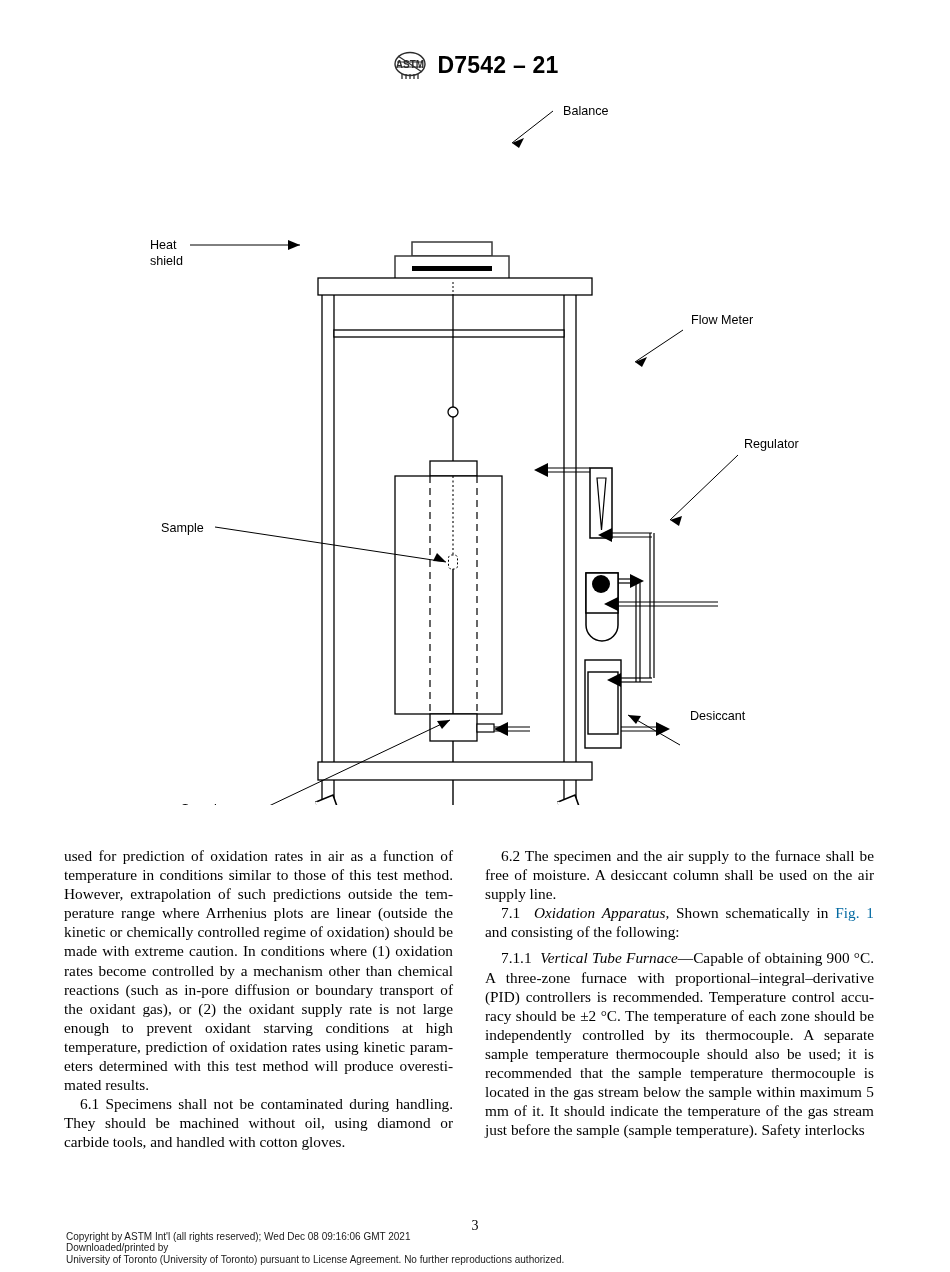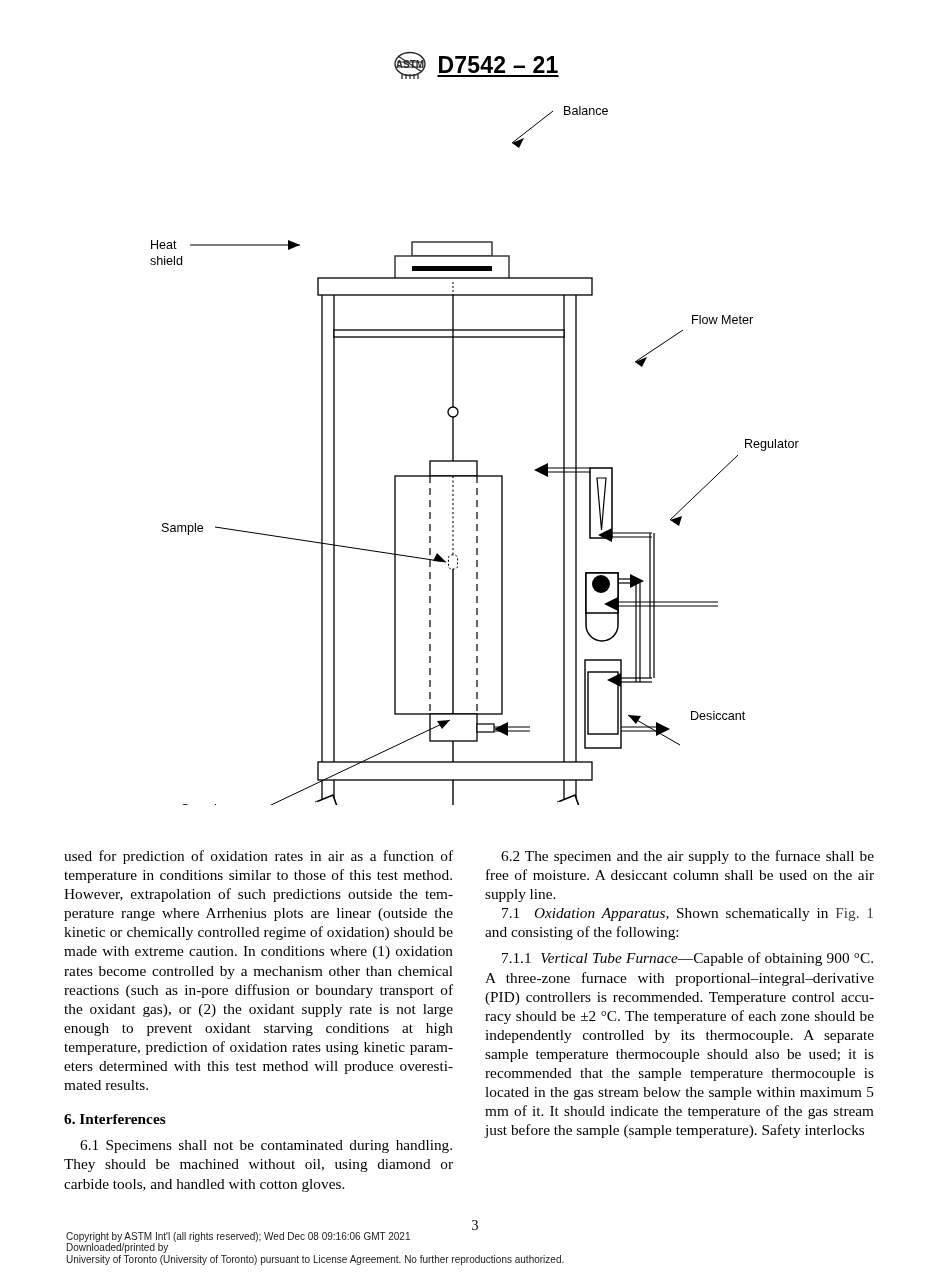--- a/index.html
+++ b/index.html
@@ -20,21 +20,20 @@
   #doc-header {
     position: absolute;
     top: 50px;
     left: 0;
     width: 950px;
     text-align: center;
     display: flex;
     justify-content: center;
     align-items: center;
     gap: 10px;
-    text-decoration: underline;
   }
   #astm-logo {
     width: 36px;
     height: 30px;
     display: block;
   }
   #doc-designation {
     font-family: "Liberation Sans", sans-serif;
     font-weight: bold;
     font-size: 23px;
@@ -89,21 +88,21 @@
   .para.indent {
     text-indent: 16px;
   }
   .section-head {
     font-size: 15.3px;
     line-height: 19.1px;
     font-weight: bold;
     margin: 15px 0 7px 0;
   }
   .it { font-style: italic; }
-  .figref { color: #404040; }
+  .figref { color: #0369a1; }
 
   
   #page-number {
     position: absolute;
     top: 1218px;
     left: 0;
     width: 950px;
     text-align: center;
     font-size: 14px;
   }
@@ -276,21 +275,20 @@
       <text x="690" y="630">Desiccant</text>
     </g>
   </svg>
 
 </div>
 
 <div id="body-columns">
 
   <div class="col">
     <p class="para">used for prediction of oxidation rates in air as a function of temperature in conditions similar to those of this test method. However, extrapolation of such predictions outside the tem-perature range where Arrhenius plots are linear (outside the kinetic or chemically controlled regime of oxidation) should be made with extreme caution. In conditions where (1) oxidation rates become controlled by a mechanism other than chemical reactions (such as in-pore diffusion or boundary transport of the oxidant gas), or (2) the oxidant supply rate is not large enough to prevent oxidant starving conditions at high temperature, prediction of oxidation rates using kinetic param-eters determined with this test method will produce overesti-mated results.</p>
-    <div class="section-head">6.  Interferences</div>
     <p class="para indent">6.1 Specimens shall not be contaminated during handling. They should be machined without oil, using diamond or carbide tools, and handled with cotton gloves.</p>
   </div>
 
   <div class="col">
     <p class="para indent">6.2 The specimen and the air supply to the furnace shall be free of moisture. A desiccant column shall be used on the air supply line.</p>
     <p class="para indent"><span>7.1</span>&nbsp; <span class="it">Oxidation Apparatus,</span> <span>Shown schematically in</span> <a class="figref" href="#figure-block" style="text-decoration:none;">Fig. 1</a> <span>and consisting of the following:</span></p>
     <p class="para indent" style="margin-top:7px;"><span>7.1.1</span>&nbsp; <span class="it">Vertical Tube Furnace</span><span>—Capable of obtaining 900 °C. A three-zone furnace with proportional–integral–derivative (PID) controllers is recommended. Temperature control accu-racy should be ±2 °C. The temperature of each zone should be independently controlled by its thermocouple. A separate sample temperature thermocouple should also be used; it is recommended that the sample temperature thermocouple is located in the gas stream below the sample within maximum 5 mm of it. It should indicate the temperature of the gas stream just before the sample (sample temperature). Safety interlocks</span></p>
   </div>
 
 </div>

